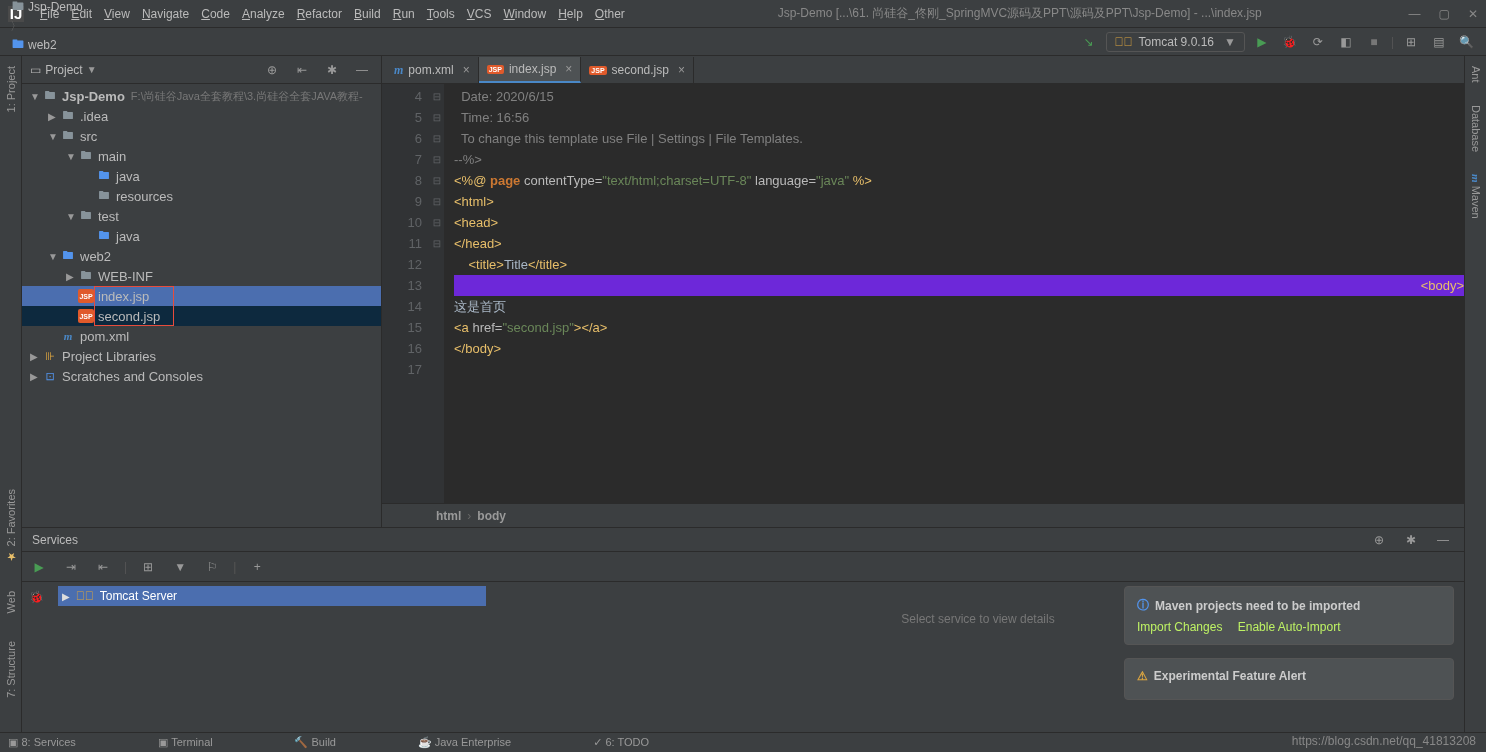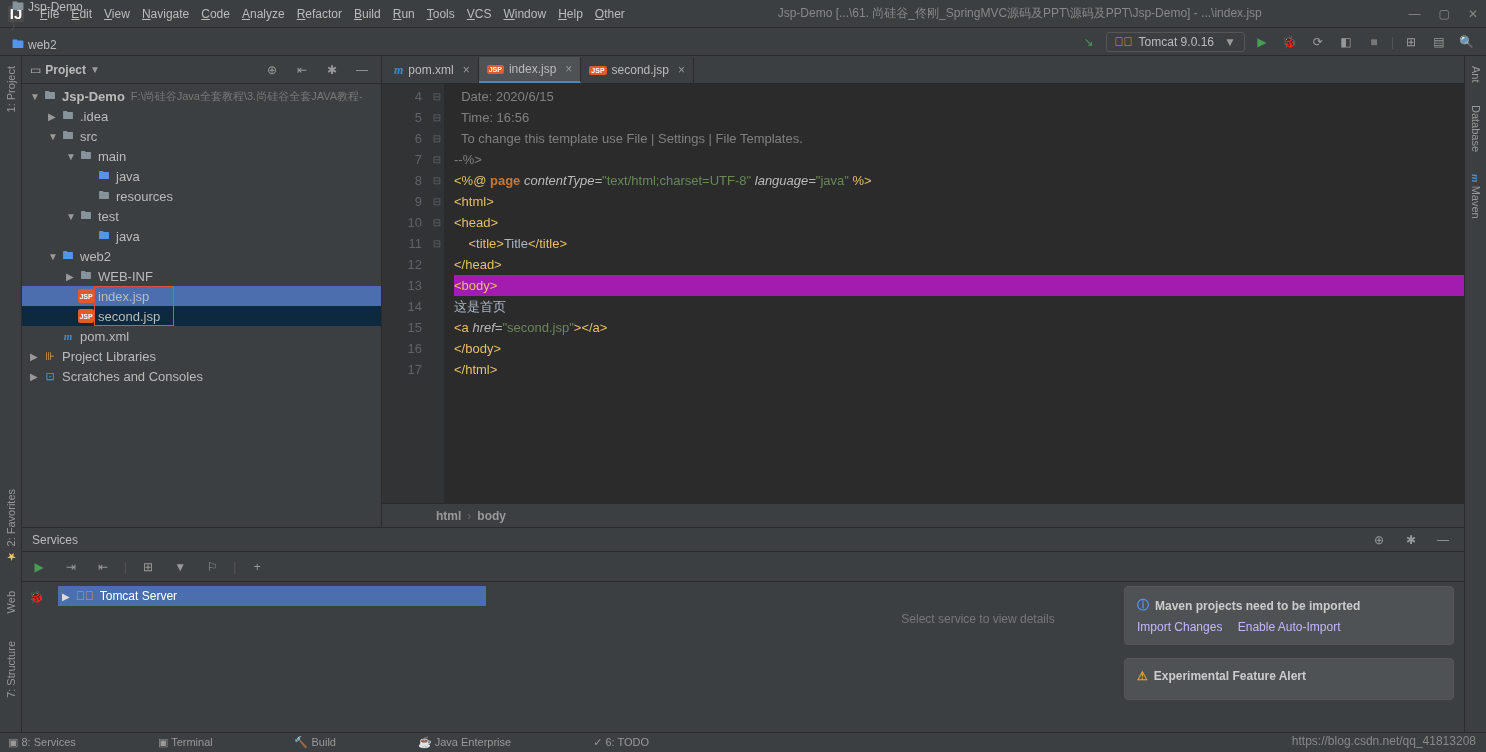--- a/index.html
+++ b/index.html
@@ -44,37 +44,37 @@
 .editor-tabs { height:28px; display:flex; align-items:flex-end; background:#3c3f41; border-bottom:1px solid #2b2b2b; padding-left:4px; }
 .ed-tab { height:26px; display:flex; align-items:center; gap:5px; padding:0 8px; background:#3c3f41; color:#bbb; cursor:pointer; border-right:1px solid #2b2b2b; font-size:12px; }
 .ed-tab.active { background:#4e5254; border-bottom:2px solid #4a88c7; }
 .close-x { color:#999; font-size:12px; margin-left:4px; }
 .editor-body { flex:1; display:flex; overflow:hidden; font-family:"Consolas","Monaco",monospace; font-size:13px; }
 .gutter-nums { width:48px; background:#313335; color:#606366; text-align:right; padding:2px 8px 0 0; line-height:21px; }
 .code-area { flex:1; padding:2px 0 0 10px; line-height:21px; color:#a9b7c6; position:relative; }
 .code-line { white-space:pre; height:21px; }
 .c-comment { color:#808080; }
 .c-keyword2 { color:#cc7832; font-weight:bold; }
-.c-attr { color:#bababa;font-style:italic; }
+.c-attr { color:#bababa; }
 .c-string { color:#6a8759; }
 .c-tag { color:#e8bf6a; }
-.current-line { background:#a21caf; }
+.current-line { background:#6d28d9;text-align:right; }
 .fold-col { width:14px; background:#313335; color:#606366; padding-top:2px; line-height:21px; text-align:center; font-size:10px; }
 .breadcrumb-bar { height:24px; background:#3c3f41; border-top:1px solid #2b2b2b; display:flex; align-items:center; padding-left:48px; color:#999; font-size:12px; }
 .bc2-item { padding:0 6px;font-weight:bold; }
 .services-panel { height:205px; border-top:1px solid #2b2b2b; background:#3c3f41; display:flex; flex-direction:column; margin-left:-360px; width:calc(100% + 360px); }
 .svc-header { height:24px; display:flex; align-items:center; padding:0 10px; border-bottom:1px solid #2b2b2b; }
 .svc-toolbar { height:30px; display:flex; align-items:center; padding:0 6px; gap:10px; border-bottom:1px solid #2b2b2b; }
 .svc-body { flex:1; display:flex; }
 .svc-tree { width:440px; padding:4px 6px; }
 .svc-tree-item { display:flex; align-items:center; gap:6px; padding:2px 4px; background:#4b6eaf; color:#fff; height:20px; }
 .svc-detail { flex:1; display:flex; align-items:flex-start; justify-content:center; padding-top:30px; color:#777; position:relative; }
 .notification { position:absolute; right:10px; width:330px; background:#4e5254; border:1px solid #555; border-radius:4px; padding:10px 12px; color:#bbb; font-size:12px; }
 .notif-title { font-weight:bold; color:#ccc; margin-bottom:6px; display:flex; align-items:center; gap:6px; }
-.notif-link { color:#c4b5fd; margin-right:12px; cursor:pointer; }
+.notif-link { color:#bef264; margin-right:12px; cursor:pointer; }
 .bottom-bar { height:20px; background:#3c3f41; border-top:1px solid #2b2b2b; display:flex; align-items:center; padding:0 8px; font-size:11px; color:#999;gap:32px; }
 .watermark { position:absolute; right:10px; bottom:4px; color:#888; font-size:12px; }
 .tomcat-ico { color:#d9a441; }
 .run-drop { color:#999; margin-left:4px; }
 .sep-v { color:#555; }
 .hammer { color:#499c54; }
 .m-icon { color:#4a88c7; font-weight:bold; font-style:italic; font-family:serif; }
 </style>
 </head>
 <body>
@@ -127,21 +127,21 @@
     <span class="gutter-label"><span style="color:#e8bf6a">★</span> <span>2: Favorites</span></span>
     <span class="gutter-label" style="color:#999">Web</span>
     <span class="gutter-label">7: Structure</span>
     <span style="height:10px"></span>
   </div>
 
   <div class="project-panel">
     <div class="panel-header">
       <span class="panel-title">
         <span>▭</span>
-        <span style="font-weight:bold">Project</span>
+        <span style="font-weight:normal">Project</span>
         <span style="color:#999;font-size:10px">▼</span>
       </span>
       <div class="panel-actions">
         <span class="icon-btn">⊕</span>
         <span class="icon-btn">⇤</span>
         <span class="icon-btn">✱</span>
         <span class="icon-btn">—</span>
       </div>
     </div>
     <div class="tree" id="tree-host">
@@ -277,27 +277,26 @@
           <div></div>
         </div>
       <div class="code-area" id="code-host">
           <div class="code-line"><span class="c-comment">  Date: 2020/6/15</span></div>
           <div class="code-line"><span class="c-comment">  Time: 16:56</span></div>
           <div class="code-line"><span class="c-comment">  To change this template use File | Settings | File Templates.</span></div>
           <div class="code-line"><span class="c-comment">--%&gt;</span></div>
           <div class="code-line"><span class="c-tag">&lt;%@ </span><span class="c-keyword2">page</span> <span class="c-attr">contentType=</span><span class="c-string">"text/html;charset=UTF-8"</span> <span class="c-attr">language=</span><span class="c-string">"java"</span> <span class="c-tag">%&gt;</span></div>
           <div class="code-line"><span class="c-tag">&lt;html&gt;</span></div>
           <div class="code-line"><span class="c-tag">&lt;head&gt;</span></div>
+          <div class="code-line"><span class="c-tag">&lt;/head&gt;</span></div>
           <div class="code-line">    <span class="c-tag">&lt;title&gt;</span>Title<span class="c-tag">&lt;/title&gt;</span></div>
-          <div class="code-line"><span class="c-tag">&lt;/head&gt;</span></div>
           <div class="code-line current-line"><span class="c-tag">&lt;body&gt;</span></div>
           <div class="code-line">这是首页</div>
           <div class="code-line"><span class="c-tag">&lt;a </span><span class="c-attr">href=</span><span class="c-string">"second.jsp"</span><span class="c-tag">&gt;&lt;/a&gt;</span></div>
           <div class="code-line"><span class="c-tag">&lt;/body&gt;</span></div>
-          <div class="code-line"><span class="c-tag">&lt;/html&gt;</span></div>
         </div>
     </div>
     <div class="breadcrumb-bar">
       <span class="bc2-item">html</span>
       <span style="color:#666">›</span>
       <span class="bc2-item">body</span>
     </div>
 
     <div class="services-panel">
       <div class="svc-header">

